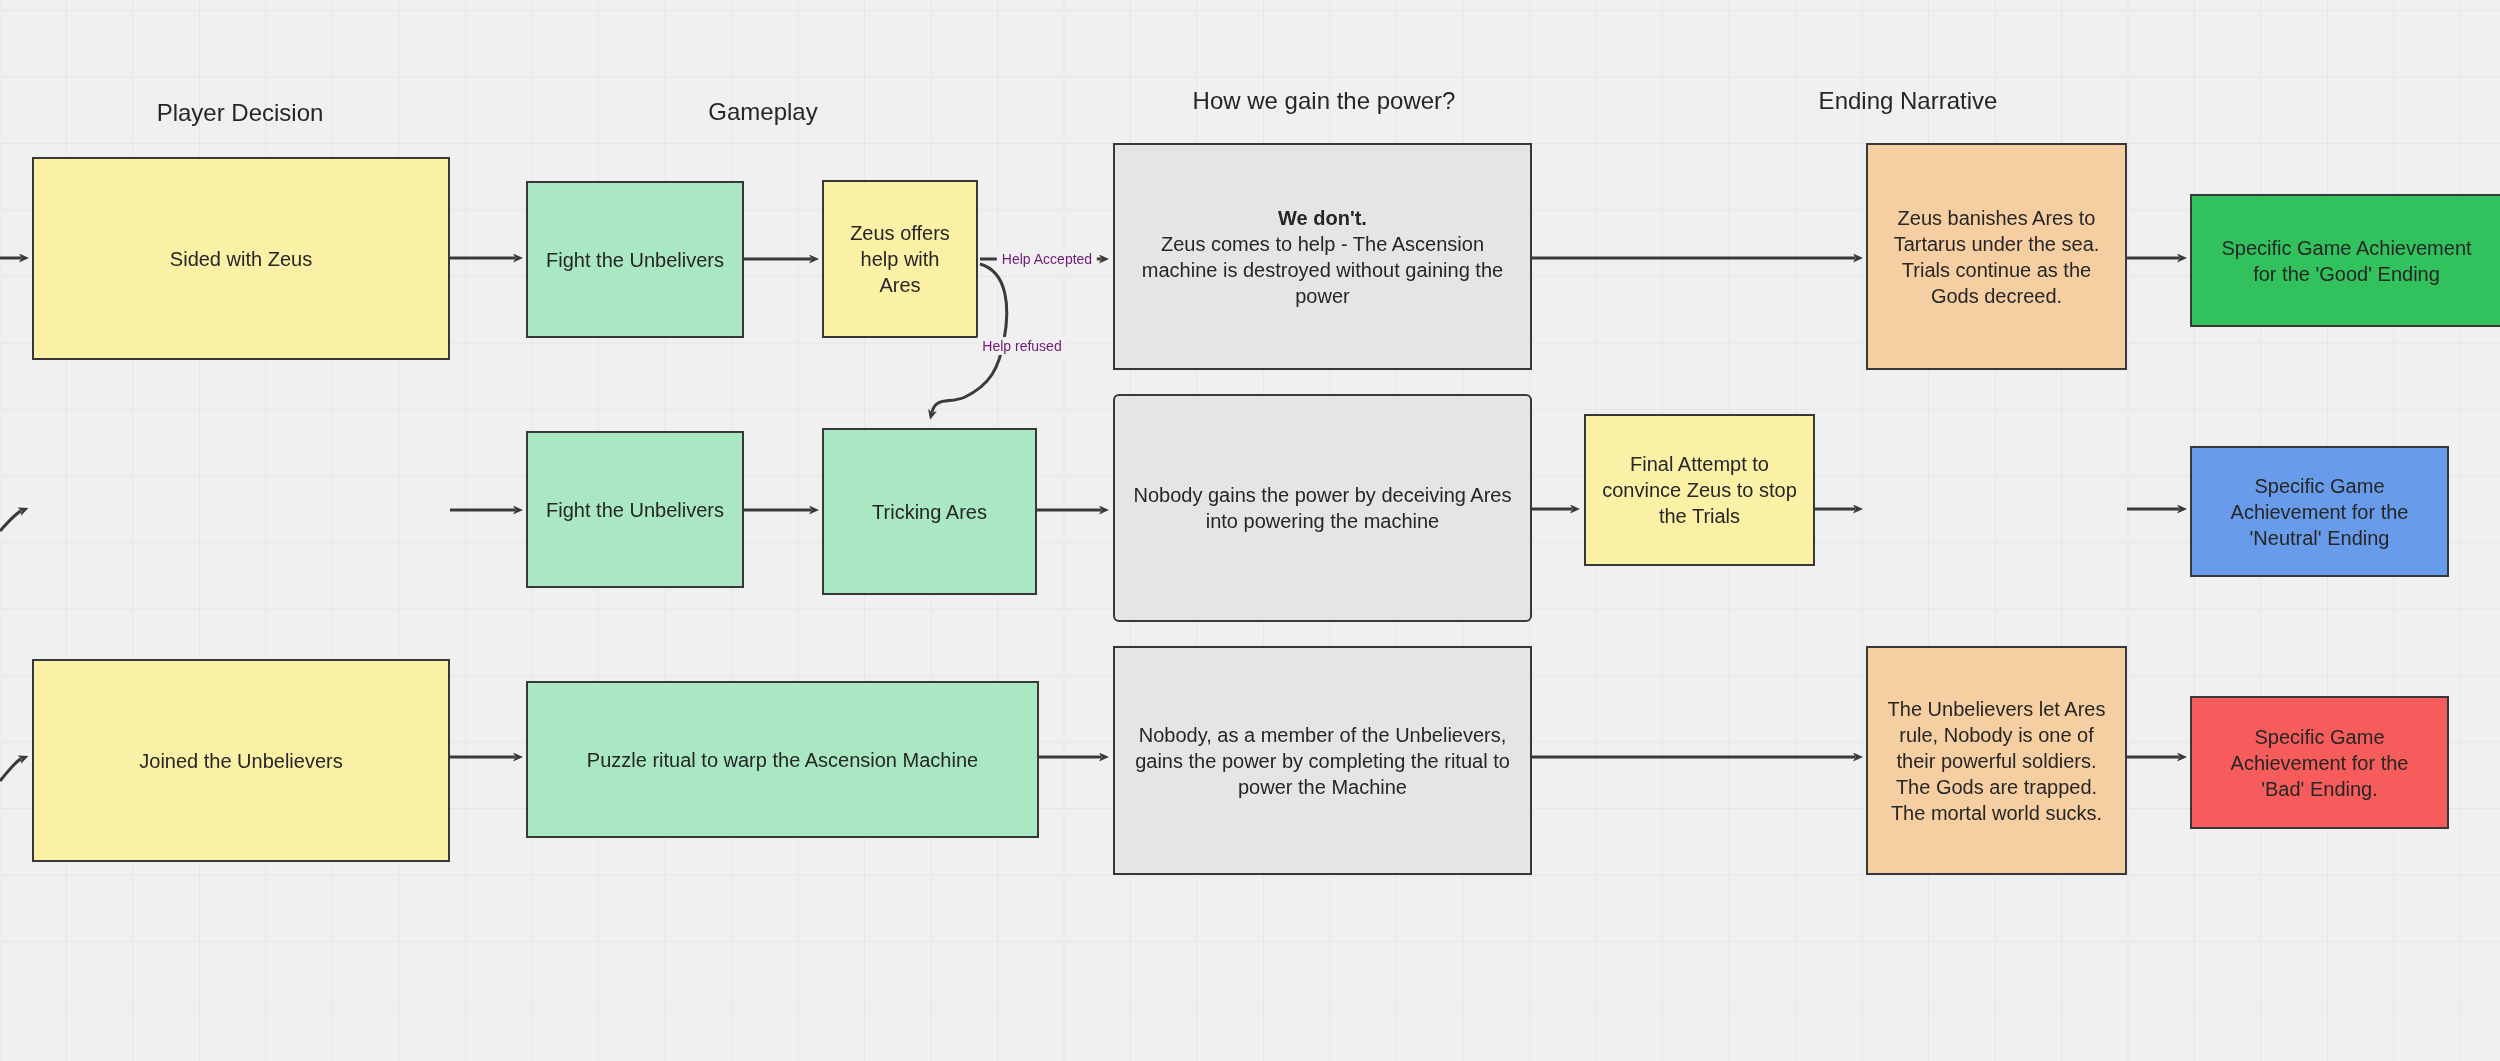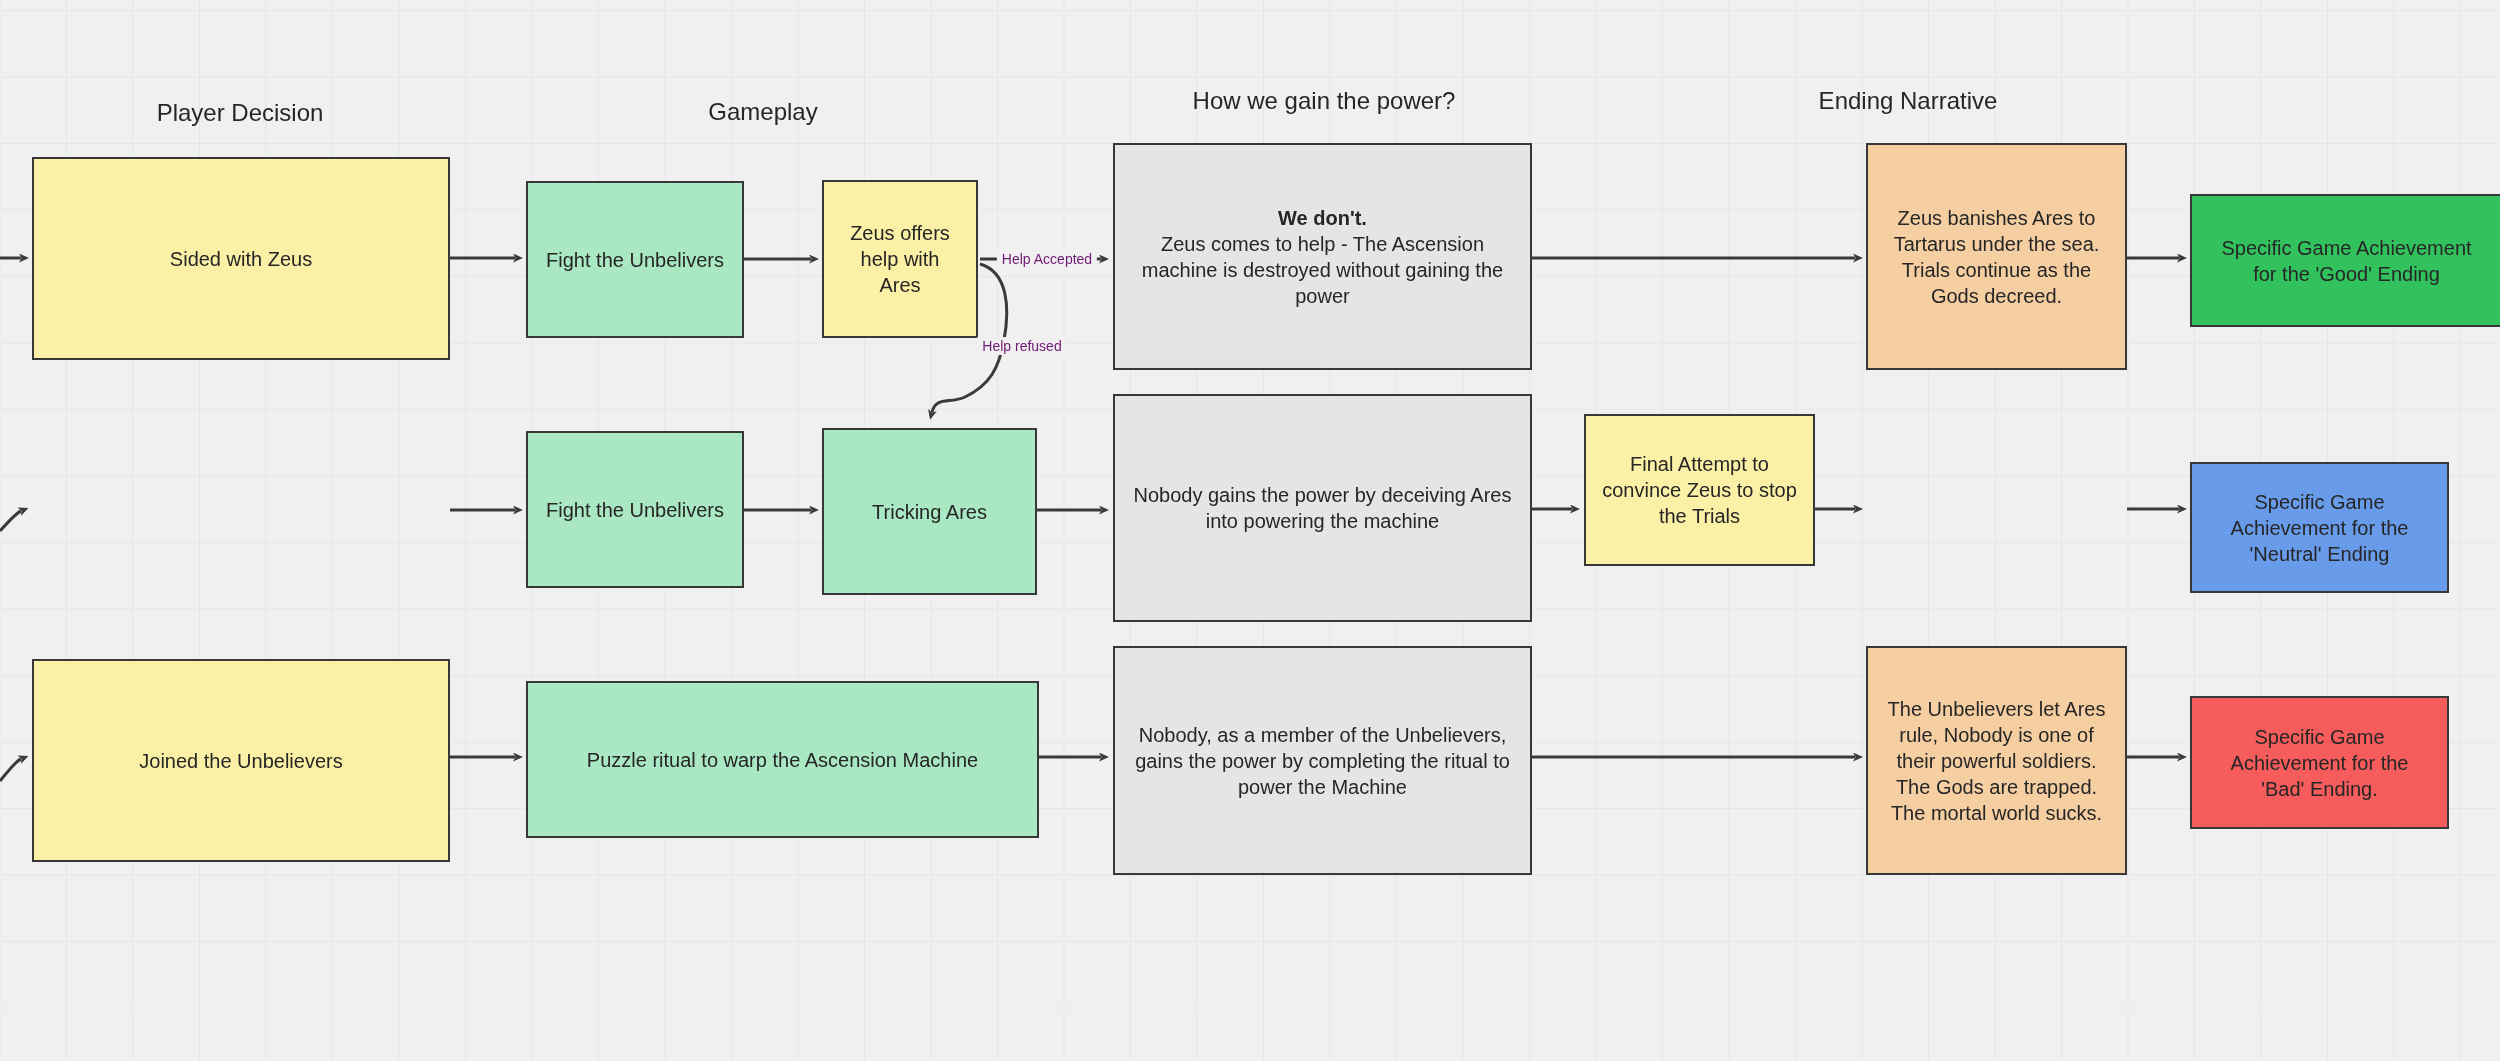--- a/index.html
+++ b/index.html
@@ -97,27 +97,27 @@
   <div class="node" style="left: 2190px; top: 194px; width: 313px; height: 133px; background-color: rgb(49, 194, 93);">
       <span>Specific Game Achievement for the 'Good' Ending</span>
     </div>
 
   <div class="node" style="left: 526px; top: 431px; width: 218px; height: 157px; background-color: rgb(169, 232, 195);">
       <span>Fight the Unbelivers</span>
     </div>
   <div class="node" style="left: 822px; top: 428px; width: 215px; height: 167px; background-color: rgb(169, 232, 195);">
       <span>Tricking Ares</span>
     </div>
-  <div class="node" style="left: 1113px; top: 394px; width: 419px; height: 228px; background-color: rgb(229, 229, 229);">
+  <div class="node" style="left: 1113px; top: 394px; width: 419px; height: 228px; background-color: rgb(229, 229, 229); border-radius: 6px;">
       <span>Nobody gains the power by deceiving Ares into powering the machine</span>
     </div>
   <div class="node" style="left: 1584px; top: 414px; width: 231px; height: 152px; background-color: rgb(251, 241, 166); justify-content: center;">
       <span>Final Attempt to convince Zeus to stop the Trials</span>
     </div>
-  <div class="node" style="left: 2190px; top: 446px; width: 259px; height: 131px; background-color: rgb(104, 155, 233); margin-top: 16px;">
+  <div class="node" style="left: 2190px; top: 446px; width: 259px; height: 131px; background-color: rgb(104, 155, 233);">
       <span>Specific Game Achievement for the 'Neutral' Ending</span>
     </div>
 
   <div class="node" style="left: 32px; top: 659px; width: 418px; height: 203px; background-color: rgb(251, 241, 166);">
       <span>Joined the Unbelievers</span>
     </div>
   <div class="node" style="left: 526px; top: 681px; width: 513px; height: 157px; background-color: rgb(169, 232, 195);">
       <span>Puzzle ritual to warp the Ascension Machine</span>
     </div>
   <div class="node" style="left: 1113px; top: 646px; width: 419px; height: 229px; background-color: rgb(229, 229, 229);">

